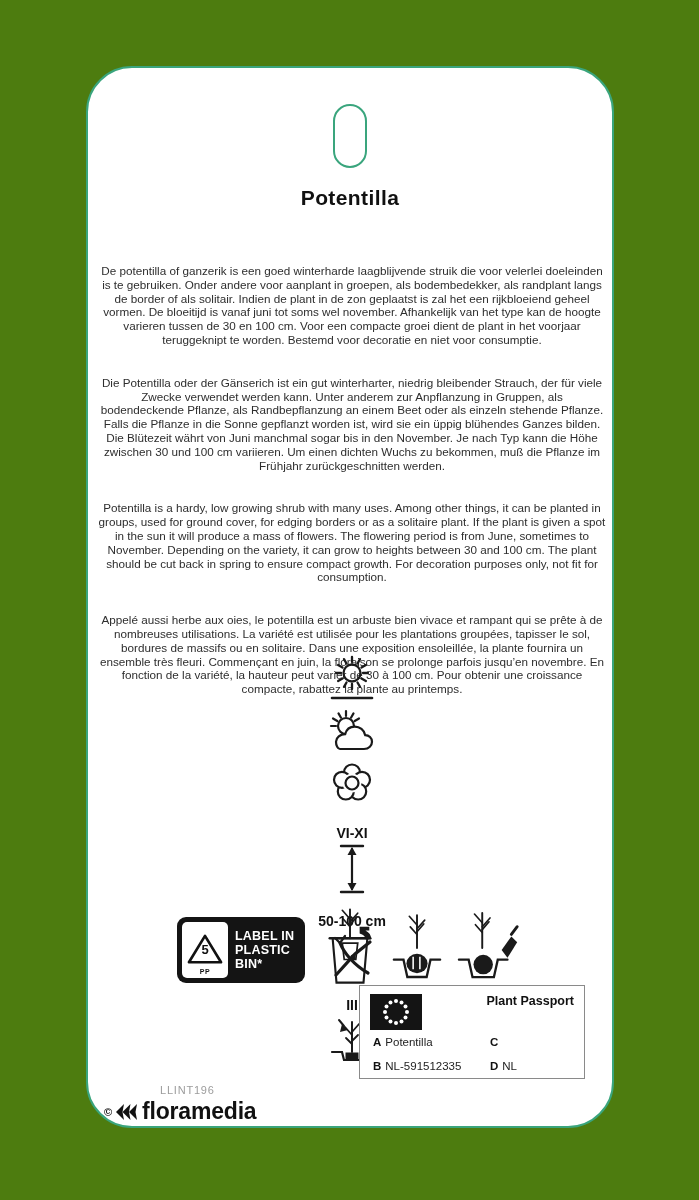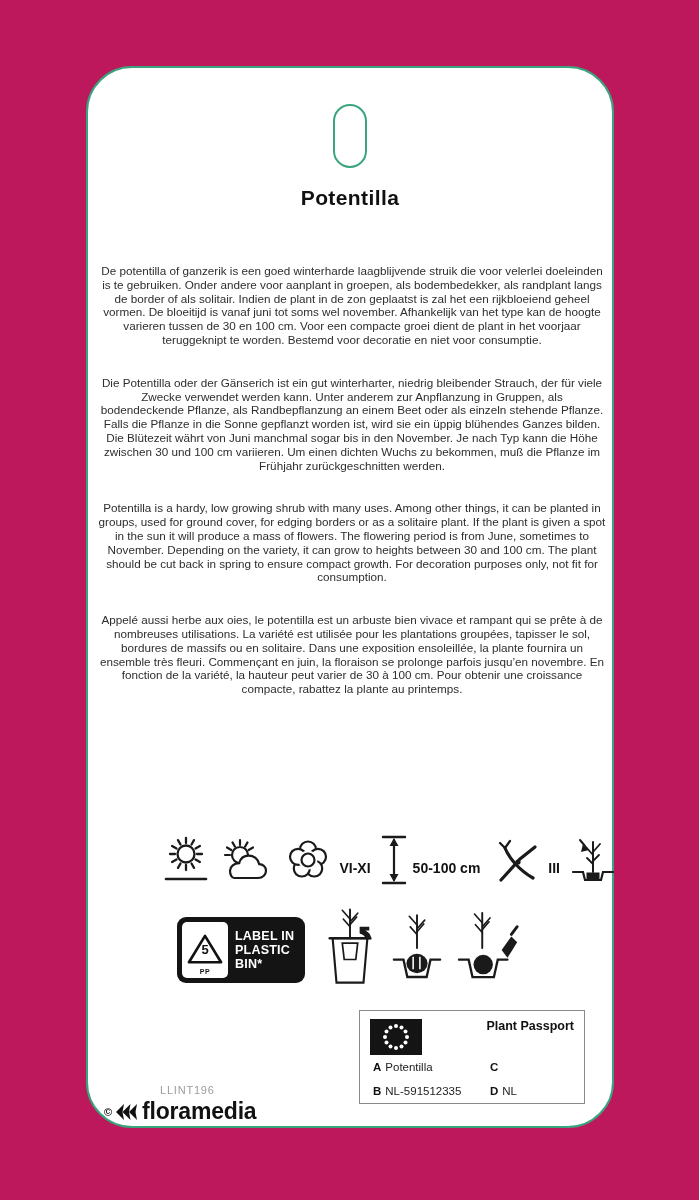--- a/index.html
+++ b/index.html
@@ -1,19 +1,19 @@
 <!DOCTYPE html>
 <html style="--accent: #3aa57d;"><head>
 <meta charset="utf-8">
 <style>
   :root { --accent:#3aa57d; --ink:#1a1a1a; }
   * { box-sizing:border-box; }
   html,body { margin:0; padding:0; background:#ffffff; }
   .page {
-    position:relative; width:699px; height:1200px; background:#be185d;
+    position:relative; width:699px; height:1200px; background:#4d7c0f;
     font-family:"Liberation Sans", sans-serif; color:#2e2e2e; overflow:hidden;
   }
   .card {
     position:absolute; left:86px; top:66px; width:528px; height:1062px;
     border:2px solid var(--accent); border-radius:46px; background:#ffffff;
   }
   .hole {
     position:absolute; left:50%; transform:translateX(-50%); top:36px;
     width:34px; height:64px; border:2px solid var(--accent); border-radius:18px;
     background:#ffffff;
@@ -29,21 +29,21 @@
   .paragraphs {
     position:absolute; top:196px; left:10px; width:508px;
     display:flex; flex-direction:column; gap:29px;
   }
   .paragraphs p {
     margin:0; font-size:11.7px; line-height:1.18; text-align:center; color:#2e2e2e;
   }
   
   .care-row {
     position:absolute; top:756px; left:0; width:528px; height:72px;
-    display:flex; align-items:center; justify-content:flex-end;
+    display:flex; align-items:center; justify-content:center;flex-direction:column;
   }
   .care-row svg { flex:none; }
   .care-label {
     font-weight:bold; font-size:14px; color:#111; margin-top:16px; white-space:nowrap;
   }
   .sp6{width:6px;flex:none;} .sp10{width:10px;flex:none;} .sp12{width:12px;flex:none;}
   
   .badge {
     position:absolute; left:89px; top:849px; width:128px; height:66px;
     background:#141414; border-radius:9px; display:flex; align-items:center; padding:5px;
@@ -64,21 +64,21 @@
     margin-left:7px; color:#ffffff; font-weight:bold; font-size:13.5px; line-height:1.04;
     letter-spacing:.2px; transform:scaleX(.93); transform-origin:left center; white-space:nowrap;
   }
   
   .steps {
     position:absolute; left:235px; top:830px; height:92px;
     display:flex; align-items:flex-end; gap:13px;
   }
   
   .passport {
-    position:absolute; left:271px; top:942px; width:226px; height:94px;
+    position:absolute; left:271px; top:917px; width:226px; height:94px;
     background:#ffffff; border:1.5px solid #8a8a8a;
   }
   .passport-title {
     position:absolute; right:10px; top:8px; font-size:12.5px; font-weight:bold; color:#111;
   }
   .eu-flag { position:absolute; left:10px; top:8px; }
   .pp-fields {
     position:absolute; left:13px; top:50px; right:8px;
     display:grid; grid-template-columns:1fr 86px; row-gap:12px;
     font-size:11.5px; color:#222;

